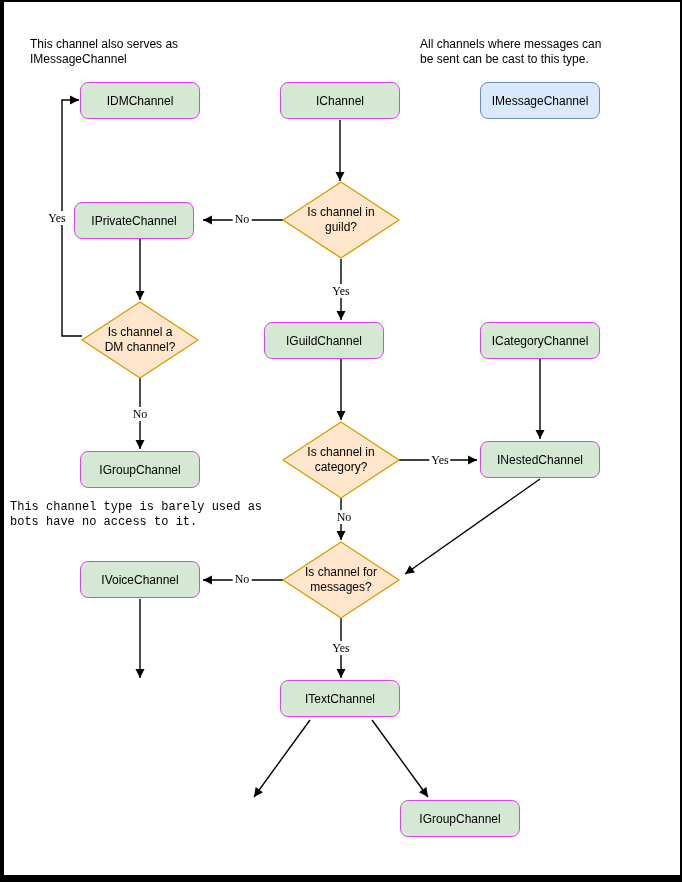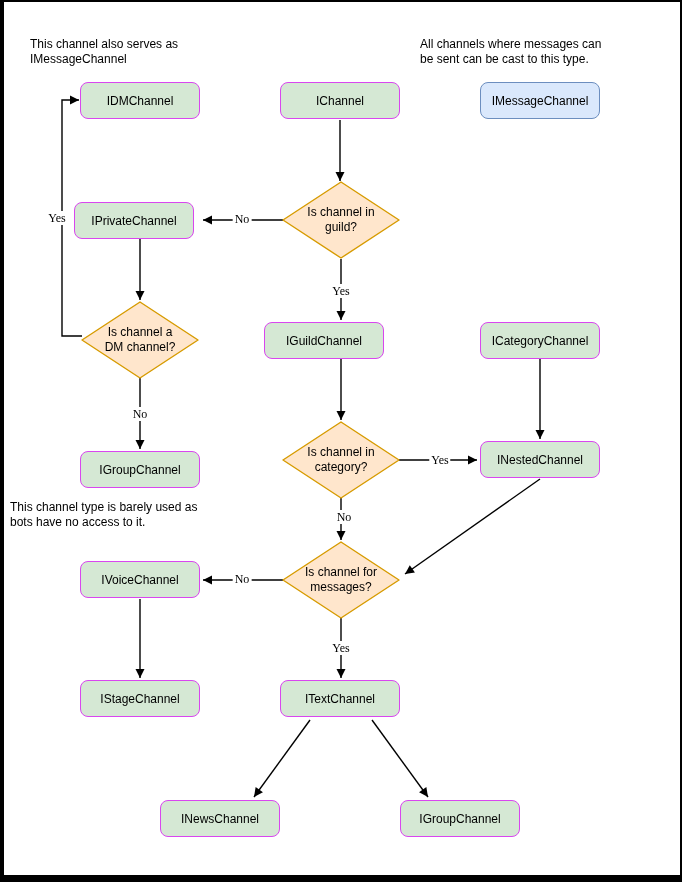--- a/index.html
+++ b/index.html
@@ -25,21 +25,21 @@
     position:absolute;width:110px;text-align:center;line-height:15px;
     transform:translate(-50%,-50%);
   }
   .elabel{
     position:absolute;background:#ffffff;padding:0 2px;line-height:14px;
     transform:translate(-50%,-50%);white-space:nowrap;font-family:Liberation Serif, serif;
   }
   .note{position:absolute;text-align:left;line-height:15px;}
   .note-dm{left:30px;top:37px;width:220px;}
   .note-msg{left:420px;top:37px;width:240px;}
-  .note-group{left:10px;top:500px;width:260px;}
+  .note-group{left:10px;top:500px;width:260px;font-family:Liberation Mono, monospace;}
 </style>
 </head>
 <body>
 
 <div class="canvas">
 
   <svg class="wires" width="682" height="882" viewBox="0 0 682 882">
     <defs>
       <marker id="arw" viewBox="0 0 12 12" refX="10.5" refY="6" markerWidth="12" markerHeight="12" orient="auto" markerUnits="userSpaceOnUse">
         <path d="M1.5,1.5 L10.5,6 L1.5,10.5 Z" fill="#000"></path>
@@ -86,23 +86,21 @@
 
   <div class="node green" style="left:80px;top:82px">IDMChannel</div>
   <div class="node green" style="left:280px;top:82px">IChannel</div>
   <div class="node blue" style="left:480px;top:82px">IMessageChannel</div>
   <div class="node green" style="left:74px;top:202px">IPrivateChannel</div>
   <div class="node green" style="left:264px;top:322px">IGuildChannel</div>
   <div class="node green" style="left:480px;top:322px">ICategoryChannel</div>
   <div class="node green" style="left:80px;top:451px">IGroupChannel</div>
   <div class="node green" style="left:480px;top:441px">INestedChannel</div>
   <div class="node green" style="left:80px;top:561px">IVoiceChannel</div>
-  <div class="node green" style="left:80px;top:680px">IStageChannel</div>
   <div class="node green" style="left:280px;top:680px">ITextChannel</div>
-  <div class="node green" style="left:160px;top:800px">INewsChannel</div>
   <div class="node green" style="left:400px;top:800px">IGroupChannel</div>
 
   <div class="dlabel" style="left:341px;top:220px">
     <div>Is channel in</div>
     <div>guild?</div>
   </div>
   <div class="dlabel" style="left:140px;top:340px">
     <div>Is channel a</div>
     <div>DM channel?</div>
   </div>

